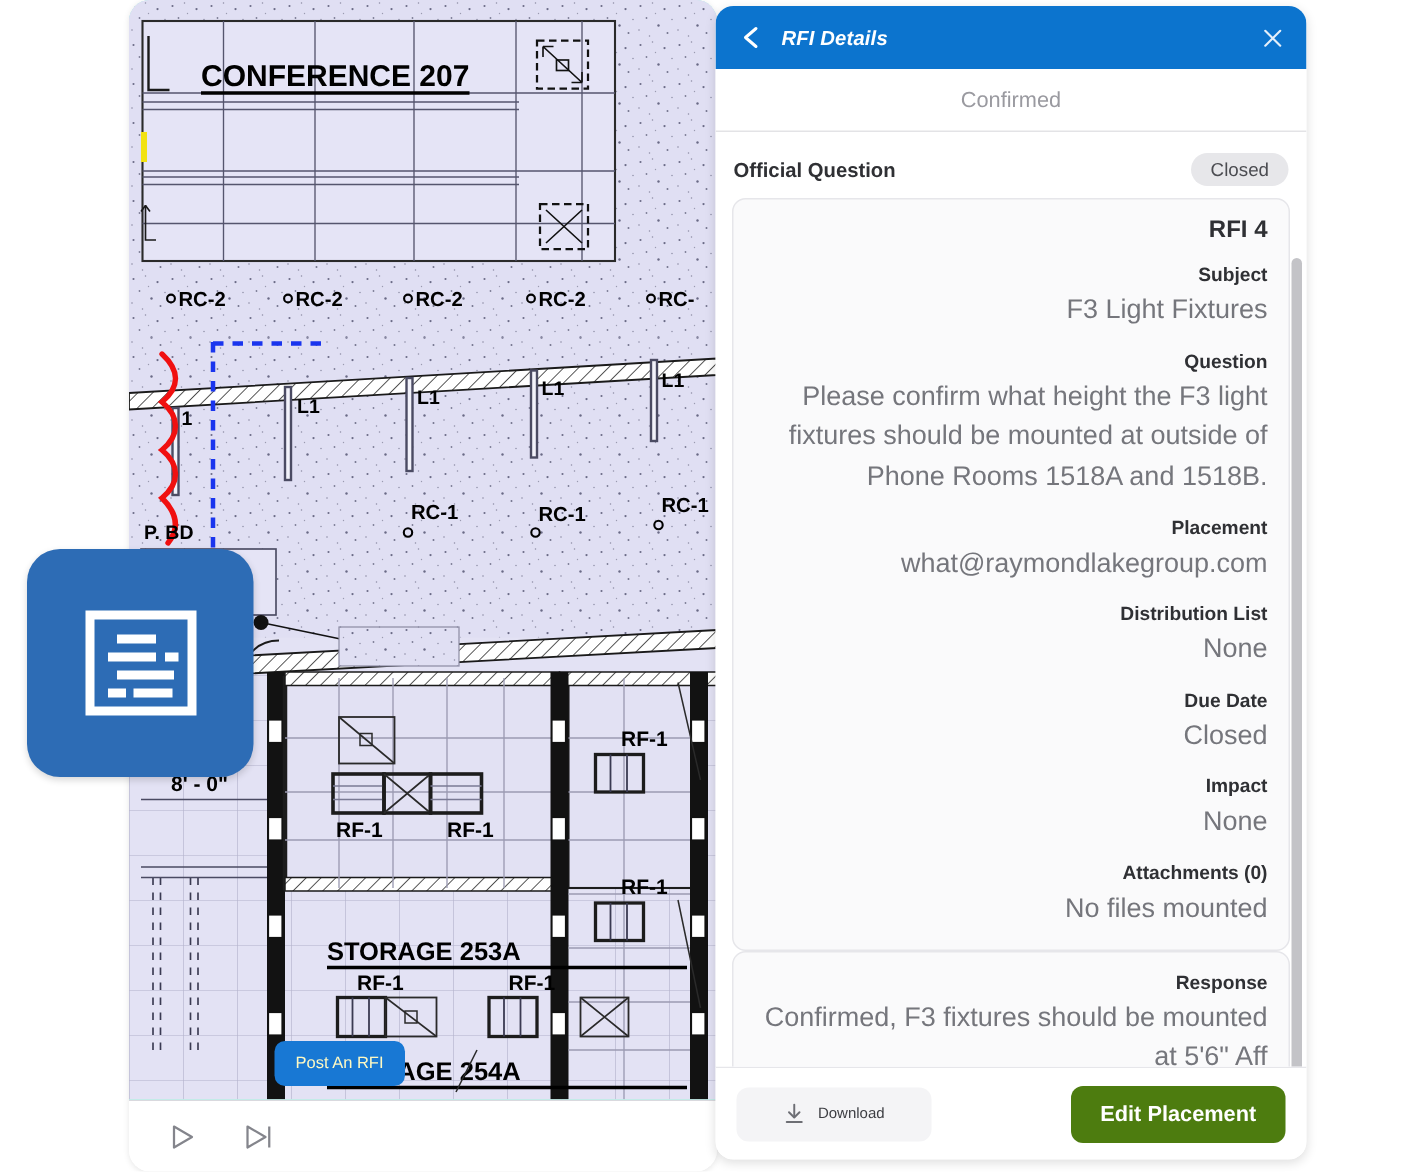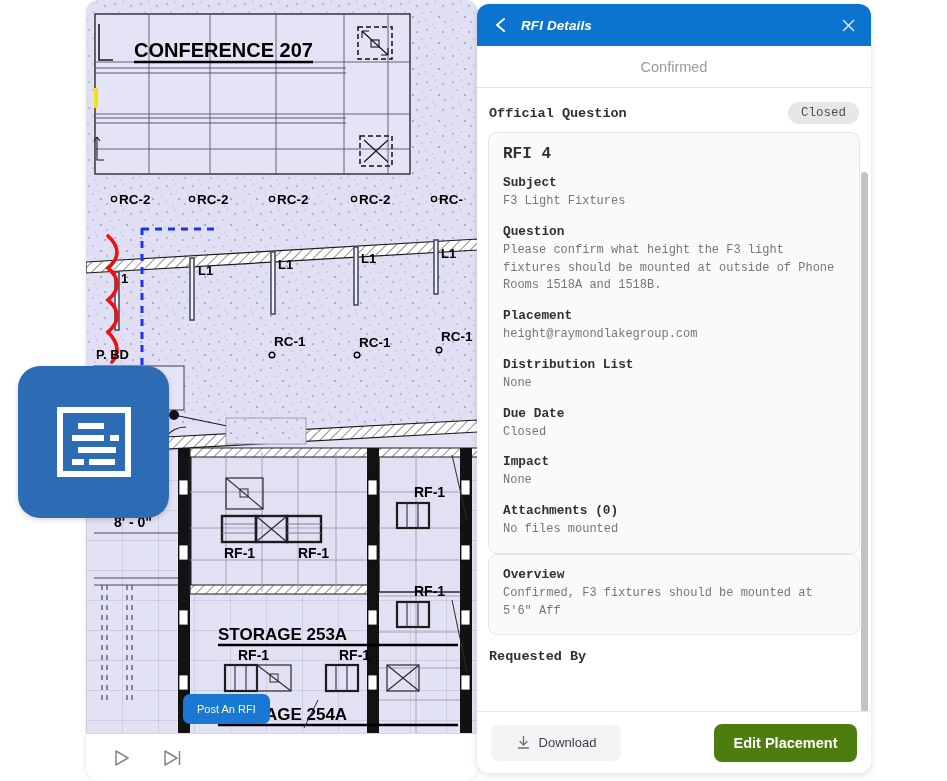--- a/index.html
+++ b/index.html
@@ -174,21 +174,20 @@
     height: 3px;
     background: #1364b4;
   }
 
   #panel-scroll {
     flex: 1 1 auto;
     overflow: hidden;
     position: relative;
     padding: 0 11px 0 11px;
     background: #ffffff;
-    font-family: Liberation Mono, monospace;
   }
   #panel-scroll-inner { padding-bottom: 6px; }
 
   .section-head {
     display: flex;
     align-items: center;
     justify-content: space-between;
     margin: 14px 1px 8px 1px;
   }
   .section-title {
@@ -204,35 +203,36 @@
     border-radius: 12px;
     cursor: pointer;
   }
 
   .card {
     border: 1px solid #e6e6ea;
     border-radius: 9px;
     background: #fafafb;
     padding: 12px 14px 14px 14px;
     box-sizing: border-box;
+    text-align: right;
   }
   .card-heading {
     font-size: 16px;
     font-weight: bold;
     color: #2f3034;
     margin-bottom: 12px;
   }
   .field-label {
     font-size: 12.8px;
     font-weight: bold;
     color: #2f3034;
     margin-bottom: 3px;
   }
   .field-value {
-    font-size: 12px;
+    font-size: 18px;
     color: #75767c;
     line-height: 1.48;
     margin-bottom: 13px;
   }
   .field-value.last { margin-bottom: 0; }
 
   #panel-footer {
     flex: 0 0 auto;
     height: 62px;
     border-top: 1px solid #e6e6ea;
@@ -242,21 +242,21 @@
     justify-content: space-between;
     padding: 0 14px;
     box-sizing: border-box;
   }
   #download-button {
     height: 36px;
     min-width: 130px;
     border-radius: 8px;
     background: #f4f4f6;
     color: #3d3e43;
-    font-size: 13px;
+    font-size: 10px;
     display: flex;
     align-items: center;
     justify-content: center;
     gap: 8px;
     cursor: pointer;
     border: none;
     font-family: inherit;
   }
   #edit-placement-button {
     height: 38px;
@@ -625,38 +625,38 @@
       <div class="card">
         <div class="card-heading">RFI 4</div>
 
         <div class="field-label">Subject</div>
         <div class="field-value">F3 Light Fixtures</div>
 
         <div class="field-label">Question</div>
         <div class="field-value">Please confirm what height the F3 light fixtures should be mounted at outside of Phone Rooms 1518A and 1518B.</div>
 
         <div class="field-label">Placement</div>
-        <div class="field-value">height@raymondlakegroup.com</div>
+        <div class="field-value">what@raymondlakegroup.com</div>
 
         <div class="field-label">Distribution List</div>
         <div class="field-value">None</div>
 
         <div class="field-label">Due Date</div>
         <div class="field-value">Closed</div>
 
         <div class="field-label">Impact</div>
         <div class="field-value">None</div>
 
         <div class="field-label">Attachments (0)</div>
         <div class="field-value last">No files mounted</div>
       </div>
 
 
       <div class="card">
-        <div class="field-label">Overview</div>
+        <div class="field-label">Response</div>
         <div class="field-value last">Confirmed, F3 fixtures should be mounted at 5'6" Aff</div>
       </div>
 
       <div class="section-head">
         <div class="section-title">Requested By</div>
       </div>
 
     </div>
   </div>
 

